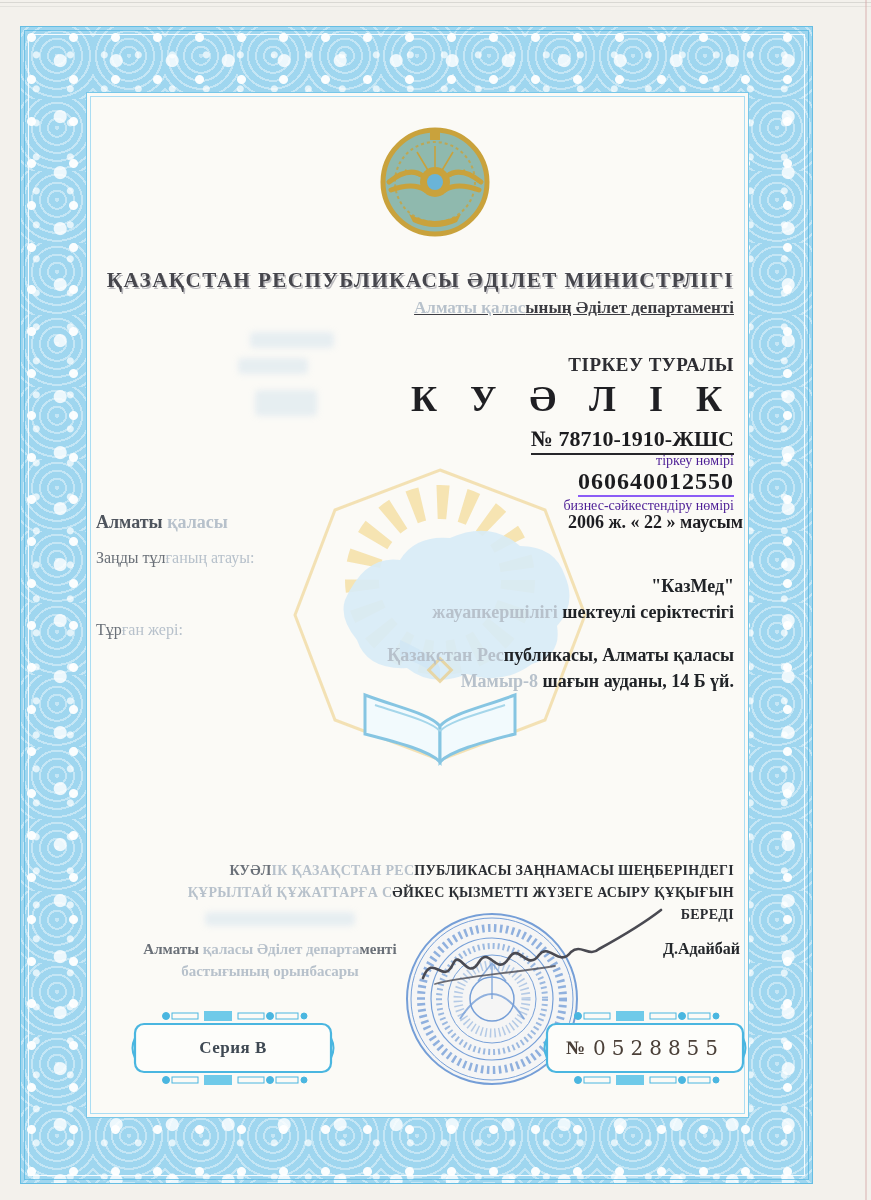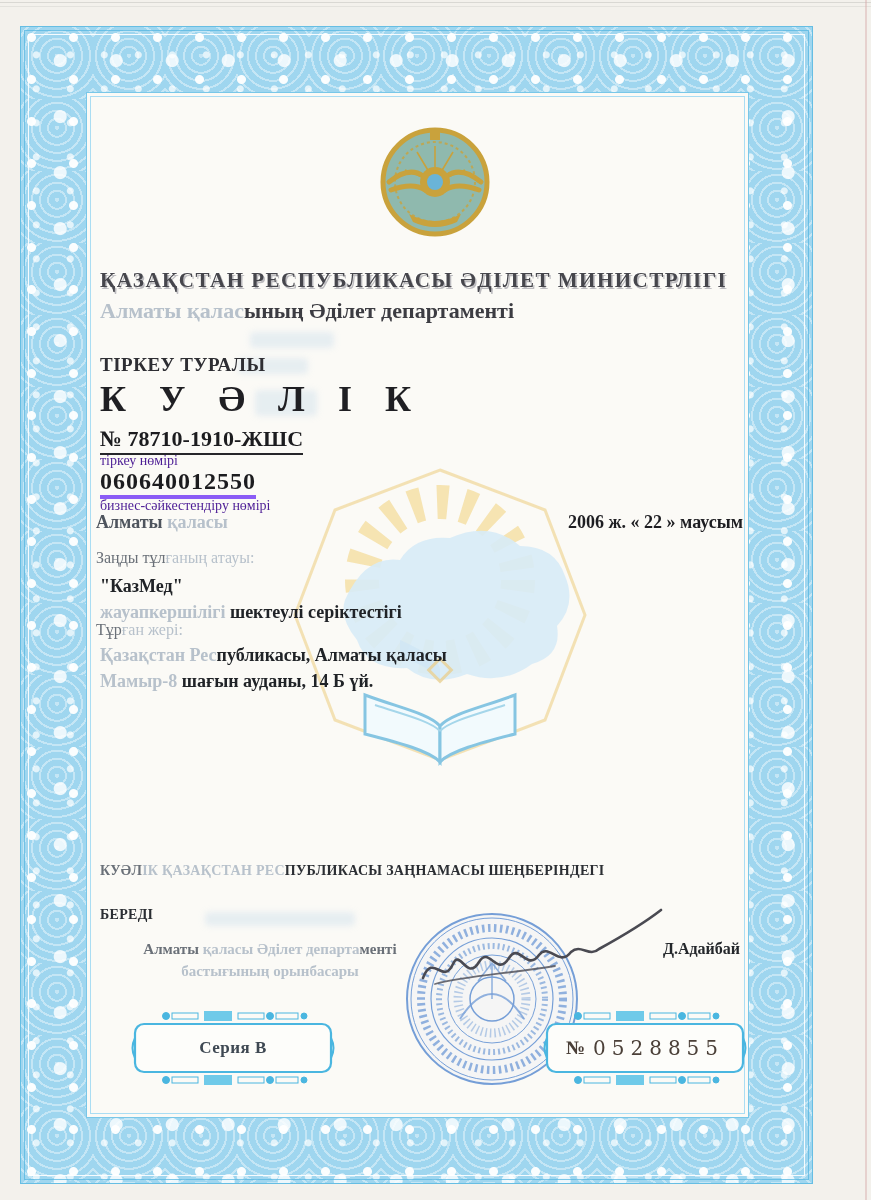--- a/index.html
+++ b/index.html
@@ -15,32 +15,32 @@
           repeating-radial-gradient(circle at 50% 40%, rgba(255,255,255,.40) 0 2px, rgba(255,255,255,0) 2px 8px);
         background-size:42px 42px,56px 56px,34px 34px,72px 72px;}
   .band::before{content:"";position:absolute;inset:3px;border:1px solid rgba(86,182,224,.75);}
   .band::after{content:"";position:absolute;inset:7px;border:1px solid rgba(255,255,255,.9);}
   .inner{position:absolute;left:86px;top:92px;width:661px;height:1024px;background:#fbfaf6;
          border:1px solid #79c7e8;outline:1px solid #aaddf3;outline-offset:-5px;}
   .scanline{position:absolute;left:0;right:0;height:1px;background:#d9d8d3;}
   .pinkline{position:absolute;right:4px;top:0;bottom:0;width:2px;background:rgba(214,170,170,.45);}
 
   .abs{position:absolute;}
-  .cline{position:absolute;left:100px;width:660px;text-align:left;}
+  .cline{position:absolute;left:74px;width:660px;text-align:right;}
 
   .ministry{font-weight:bold;font-size:21px;letter-spacing:1.5px;color:#46464c;
             text-shadow:1.5px 1.5px 0 rgba(110,110,125,.45),-1px -1px 0 rgba(255,255,255,.7);}
-  .dept{font-weight:bold;font-size:22px;color:#3c3c42;}
+  .dept{font-weight:bold;font-size:17px;color:#3c3c42;text-decoration:underline;}
   .t1{font-weight:bold;font-size:19px;letter-spacing:.5px;color:#2e2e33;}
   .kualik{font-weight:bold;font-size:36px;letter-spacing:12px;color:#1f1f23;}
   .regnum{font-weight:bold;font-size:22px;color:#1c1c1f;border-bottom:2px solid #26262a;
           display:inline-block;padding-bottom:1px;}
   .cap{font-size:14px;color:#4c1d95;}
   .bin{font-weight:bold;font-size:24px;letter-spacing:1px;color:#1c1c1f;
-       border-bottom:4px solid #8b5cf6;display:inline-block;padding-bottom:0px;}
+       border-bottom:2px solid #8b5cf6;display:inline-block;padding-bottom:0px;}
   .row-bold{font-weight:bold;font-size:18px;color:#1d1d21;}
   .label{font-size:16px;}
   .dark{color:#4e545d;}
   .mid{color:#6a7078;}
   .faded{color:#b7c1cb;}
   .body-bold{font-weight:bold;font-size:18px;color:#202327;}
   .grant{font-weight:bold;font-size:14px;letter-spacing:.3px;color:#2b2e33;line-height:22px;}
   .signer{font-weight:bold;font-size:15px;line-height:22px;}
   .name{font-weight:bold;font-size:16px;color:#23262a;}
   .series-text{font-weight:bold;font-size:17px;color:#3e4852;letter-spacing:.5px;}
@@ -126,20 +126,23 @@
   <div class="cline body-bold" style="top:645px;">
     <span class="faded">Қазақстан Рес</span><span>публикасы, Алматы қаласы</span>
   </div>
   <div class="cline body-bold" style="top:671px;">
     <span class="faded">Мамыр-8 </span><span>шағын ауданы, 14 Б үй.</span>
   </div>
 
   <div class="cline grant" style="top:860px;">
     <span class="mid">КУӘЛ</span><span class="faded">ІК ҚАЗАҚСТАН РЕС</span><span>ПУБЛИКАСЫ ЗАҢНАМАСЫ ШЕҢБЕРІНДЕГІ</span>
   </div>
+  <div class="cline grant" style="top:882px;">
+    <span class="faded">ҚҰРЫЛТАЙ ҚҰЖАТТАРҒА С</span><span>ӘЙКЕС ҚЫЗМЕТТІ ЖҮЗЕГЕ АСЫРУ ҚҰҚЫҒЫН</span>
+  </div>
   <div class="cline grant" style="top:904px;"><span>БЕРЕДІ</span></div>
 
   <div class="abs signer" style="left:120px;top:938px;width:300px;text-align:center;">
     <div>
       <span class="mid">Алматы</span><span class="faded"> қаласы Әділет департа</span><span class="mid">менті</span>
     </div>
     <div class="faded"><span>бастығының орынбасары</span></div>
   </div>
   <div class="abs name" style="right:131px;top:940px;"><span>Д.Адайбай</span></div>
 

